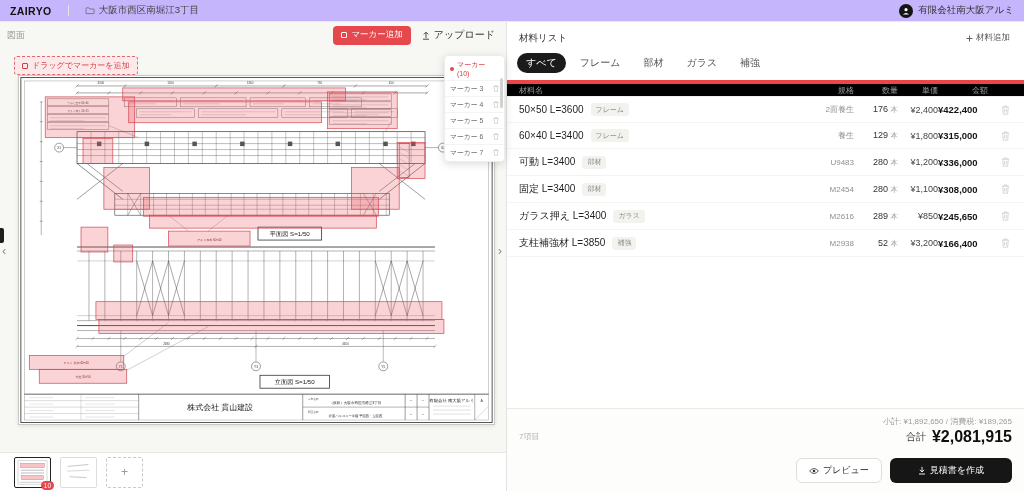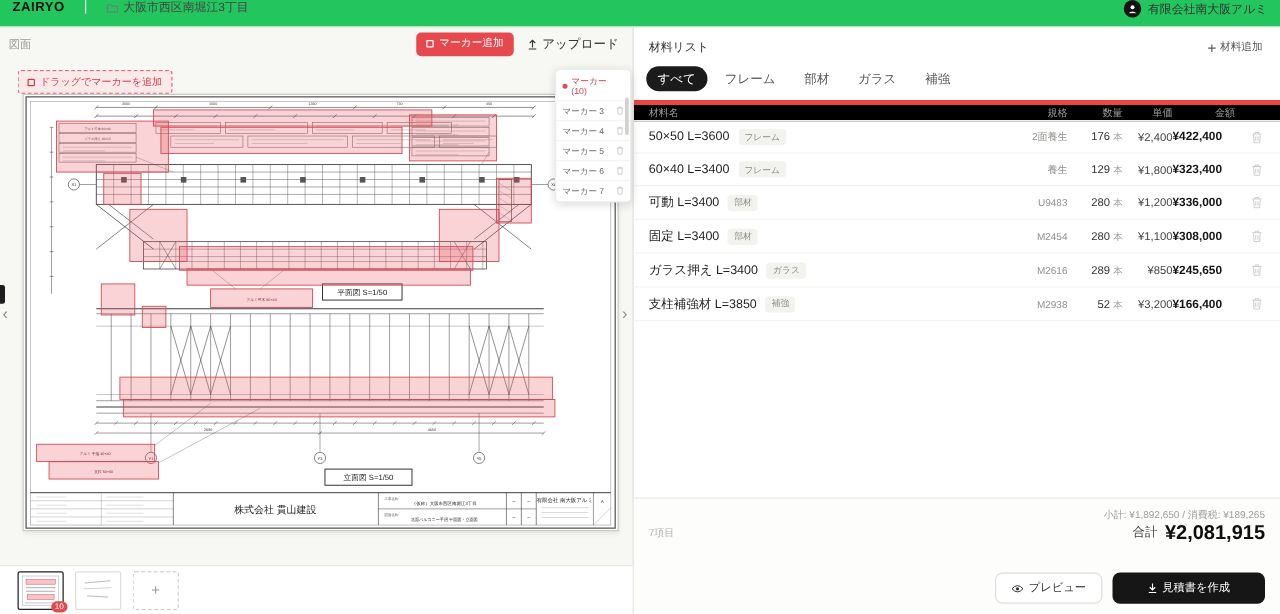--- a/index.html
+++ b/index.html
@@ -1,21 +1,21 @@
 <!DOCTYPE html>
 <html><head>
 <meta charset="utf-8">
 <style>
   *{box-sizing:border-box;margin:0;padding:0}
   html,body{width:1024px;height:491px;overflow:hidden}
   body{font-family:"Liberation Sans","DejaVu Sans",sans-serif;background:#fff;color:#222}
   button{font-family:inherit;cursor:pointer}
 
   
-  .topbar{height:22px;display:flex;align-items:flex-start;gap:16px;padding:0 10px;border-bottom:1px solid #ebebe9;background:#22c55e}
+  .topbar{height:22px;display:flex;align-items:center;gap:16px;padding:0 10px;border-bottom:1px solid #ebebe9;background:#c4b5fd}
   .logo{font-size:10.5px;font-weight:bold;letter-spacing:.4px;color:#111}
   .tb-divider{width:1px;height:11px;background:#e3e3e1}
   .crumb{display:flex;align-items:center;gap:4px;font-size:9.5px;color:#444}
   .account{margin-left:auto;display:flex;align-items:center;gap:5px;font-size:9.5px;color:#333}
   .avatar{width:14px;height:14px;border-radius:50%;background:#141414;display:flex;align-items:center;justify-content:center}
 
   
   .main{display:flex;height:469px}
   .viewer{width:507px;background:#f7f7f4;border-right:1px solid #e3e3e1;position:relative;flex:none}
   .materials{flex:1;display:flex;flex-direction:column;background:#fff;min-width:0}
@@ -73,21 +73,21 @@
   .c-del{display:flex;justify-content:flex-end;background:none;border:none;padding:0}
 
   
   .m-footer{border-top:1px solid #e9e9e7;background:#fdfdfc;padding:7px 12px 8px}
   .f-top{display:flex;align-items:flex-end}
   .f-count{font-size:8px;color:#b0b0ae;padding-bottom:4px}
   .f-sums{margin-left:auto;text-align:right}
   .f-sub{font-size:8px;color:#9c9c9a;margin-bottom:1px}
   .f-total-label{font-size:10px;color:#444;margin-right:6px;vertical-align:2px}
   .f-total{font-size:16px;font-weight:bold;color:#0f0f0f}
-  .f-actions{display:flex;justify-content:flex-end;gap:8px;margin-top:22px}
+  .f-actions{display:flex;justify-content:flex-end;gap:8px;margin-top:12px}
   .btn-preview{display:flex;align-items:center;gap:4px;font-size:9px;color:#333;background:#fff;border:1px solid #dededb;border-radius:6px;padding:5px 12px}
   .btn-create{display:flex;align-items:center;gap:4px;font-size:9px;color:#fff;background:#161616;border:none;border-radius:6px;padding:5px 28px}
 </style>
 </head>
 <body>
 
 <div class="app">
 
   <header class="topbar">
     <div class="logo">ZAIRYO</div>
@@ -565,21 +565,21 @@
     </button>
   </div>
           <div class="tgrid trow">
     <div class="c-name">
       <span class="mname">60×40 L=3400</span>
       <span class="mbadge">フレーム</span>
     </div>
     <div class="c-spec">養生</div>
     <div class="c-qty"><span class="qn">129</span> <span class="unit">本</span></div>
     <div class="c-price">¥1,800</div>
-    <div class="c-amt">¥323,400</div>
+    <div class="c-amt">¥315,000</div>
     <button class="c-del">
       <svg width="9" height="10" viewBox="0 0 9 10">
                 <path d="M0.8 2.2 L8.2 2.2 M3 2.2 L3 1 L6 1 L6 2.2 M1.8 2.5 L2.3 9.2 L6.7 9.2 L7.2 2.5 M3.6 4 L3.6 7.6 M5.4 4 L5.4 7.6" fill="none" stroke="#c6c6c4" stroke-width="0.7"></path>
               </svg>
     </button>
   </div>
           <div class="tgrid trow">
     <div class="c-name">
       <span class="mname">可動 L=3400</span>
       <span class="mbadge">部材</span>

